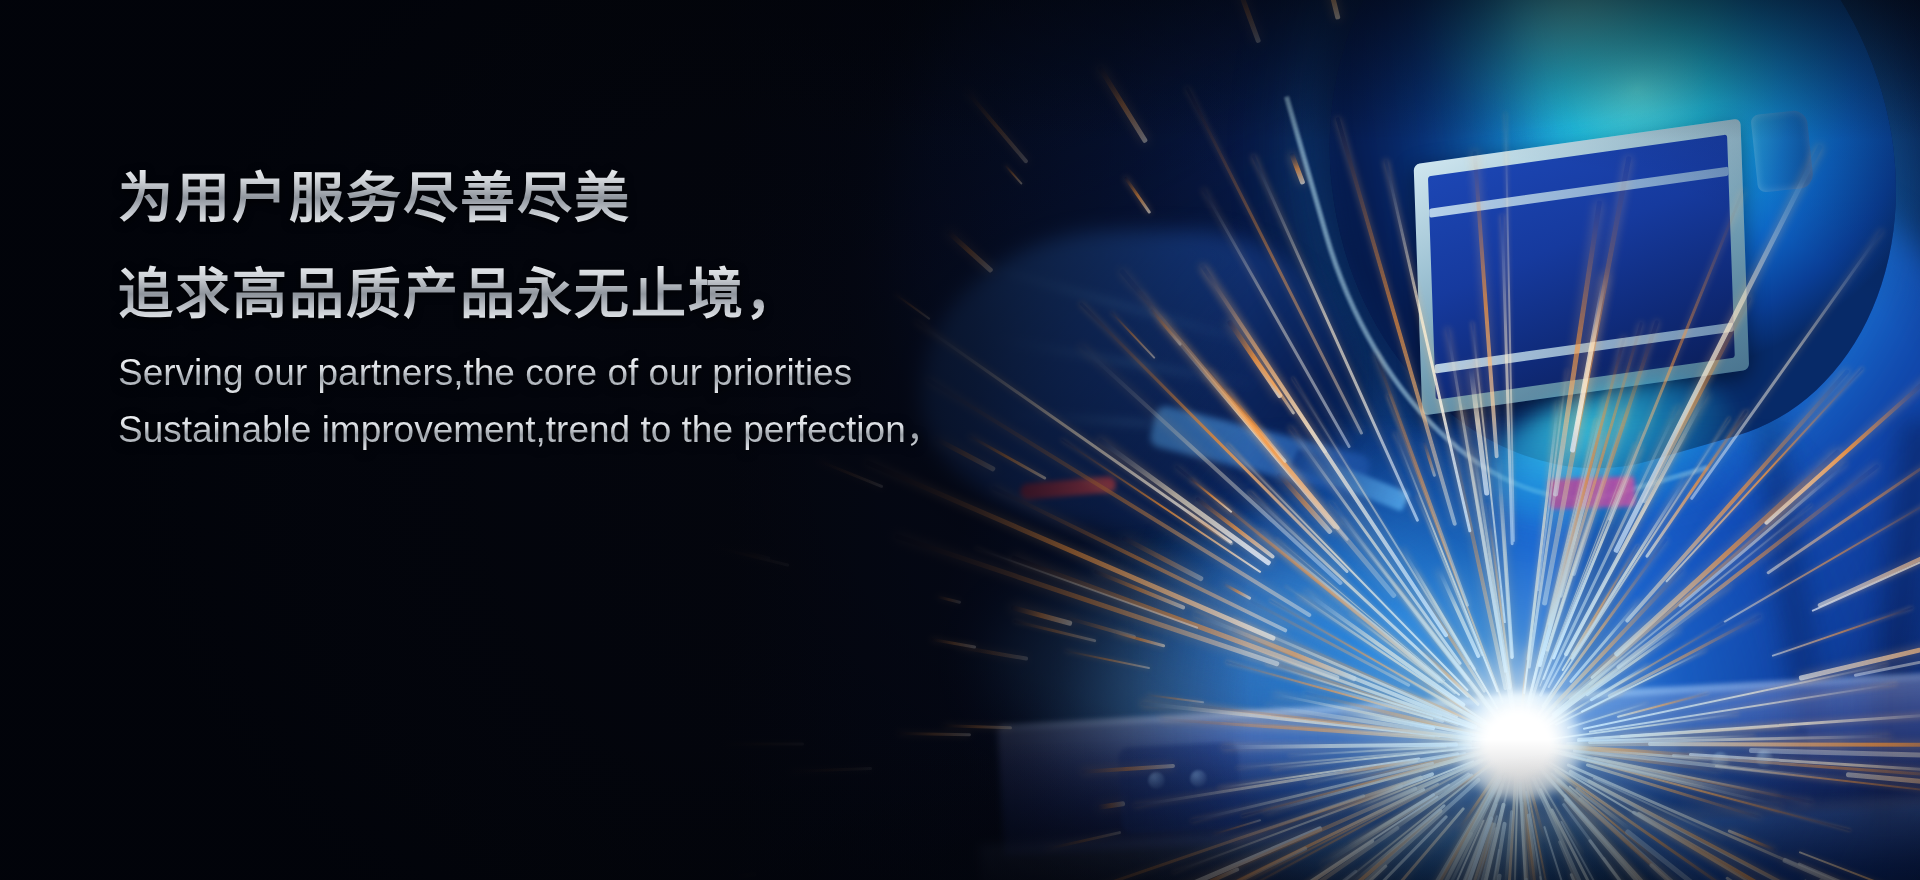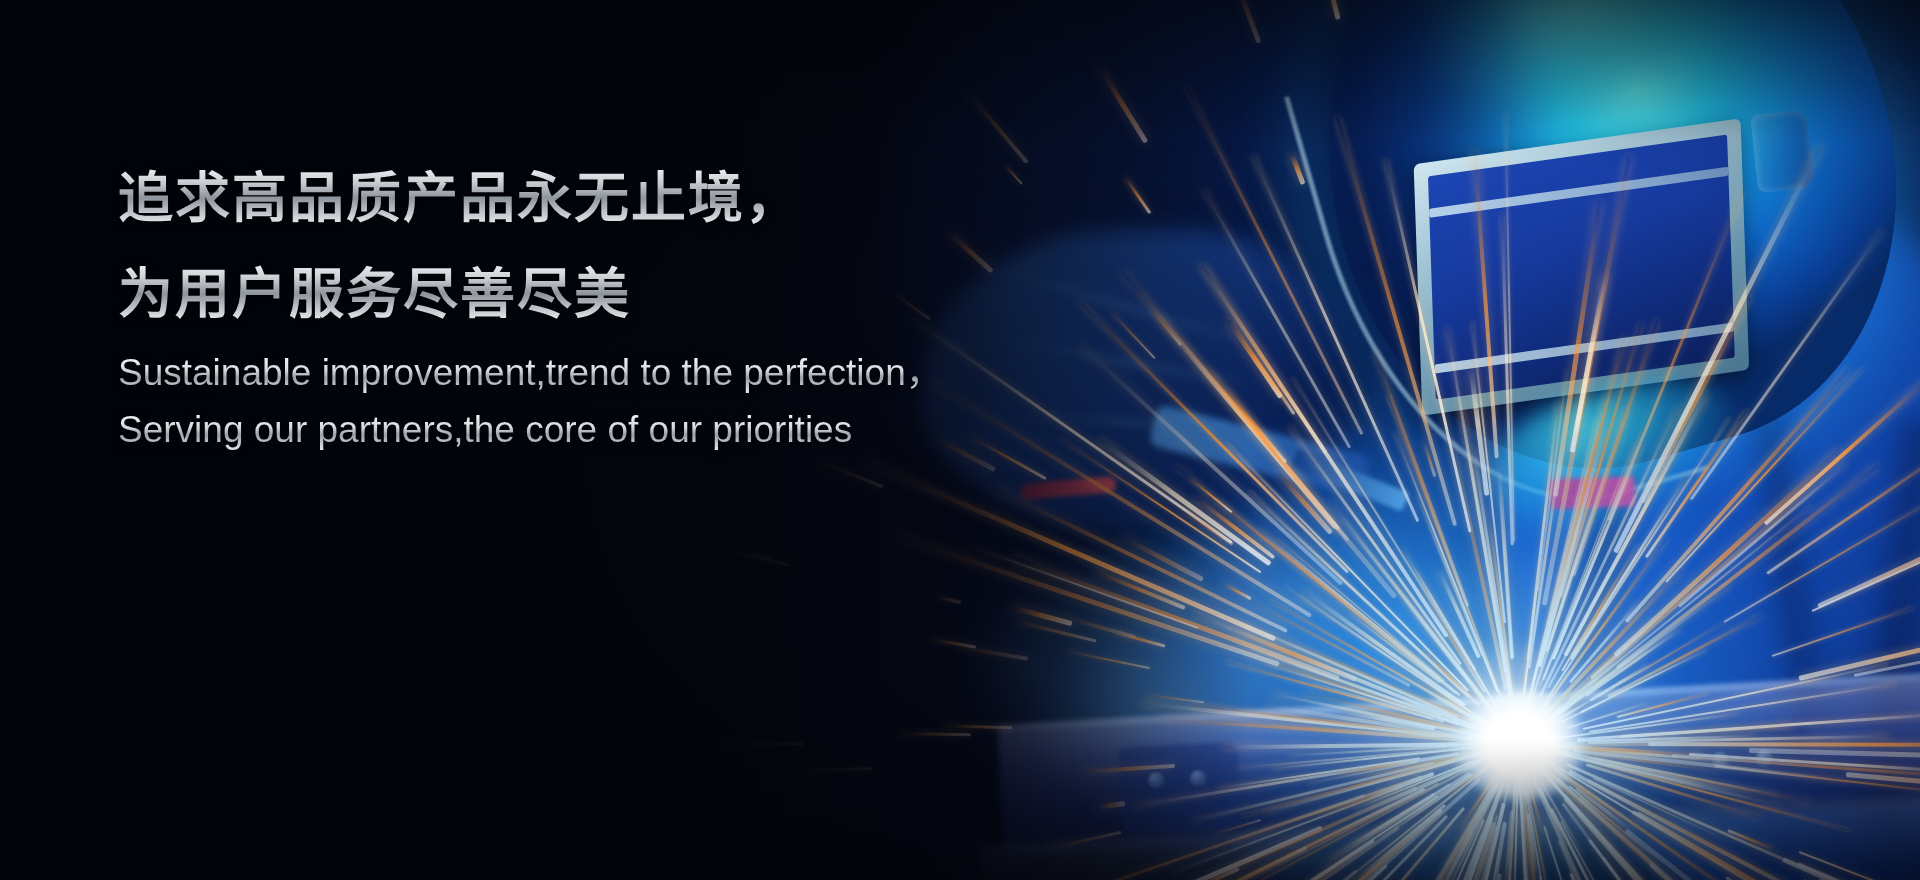--- a/index.html
+++ b/index.html
@@ -765,19 +765,19 @@
 
     <div class="arc-glow"></div>
     <div class="arc-core"></div>
     <div class="arc-core2"></div>
   </div>
 
   <div class="vignette-left"></div>
   <div class="vignette-edges"></div>
 
   <div class="copy">
+    <div class="headline">为用户服务尽善尽美</div>
     <div class="headline">追求高品质产品永无止境，</div>
-    <div class="headline">为用户服务尽善尽美</div>
+    <div class="subline">Serving our partners,the core of our priorities</div>
     <div class="subline">Sustainable improvement,trend to the perfection，</div>
-    <div class="subline">Serving our partners,the core of our priorities</div>
   </div>
 
 </div>
 
 </body></html>

